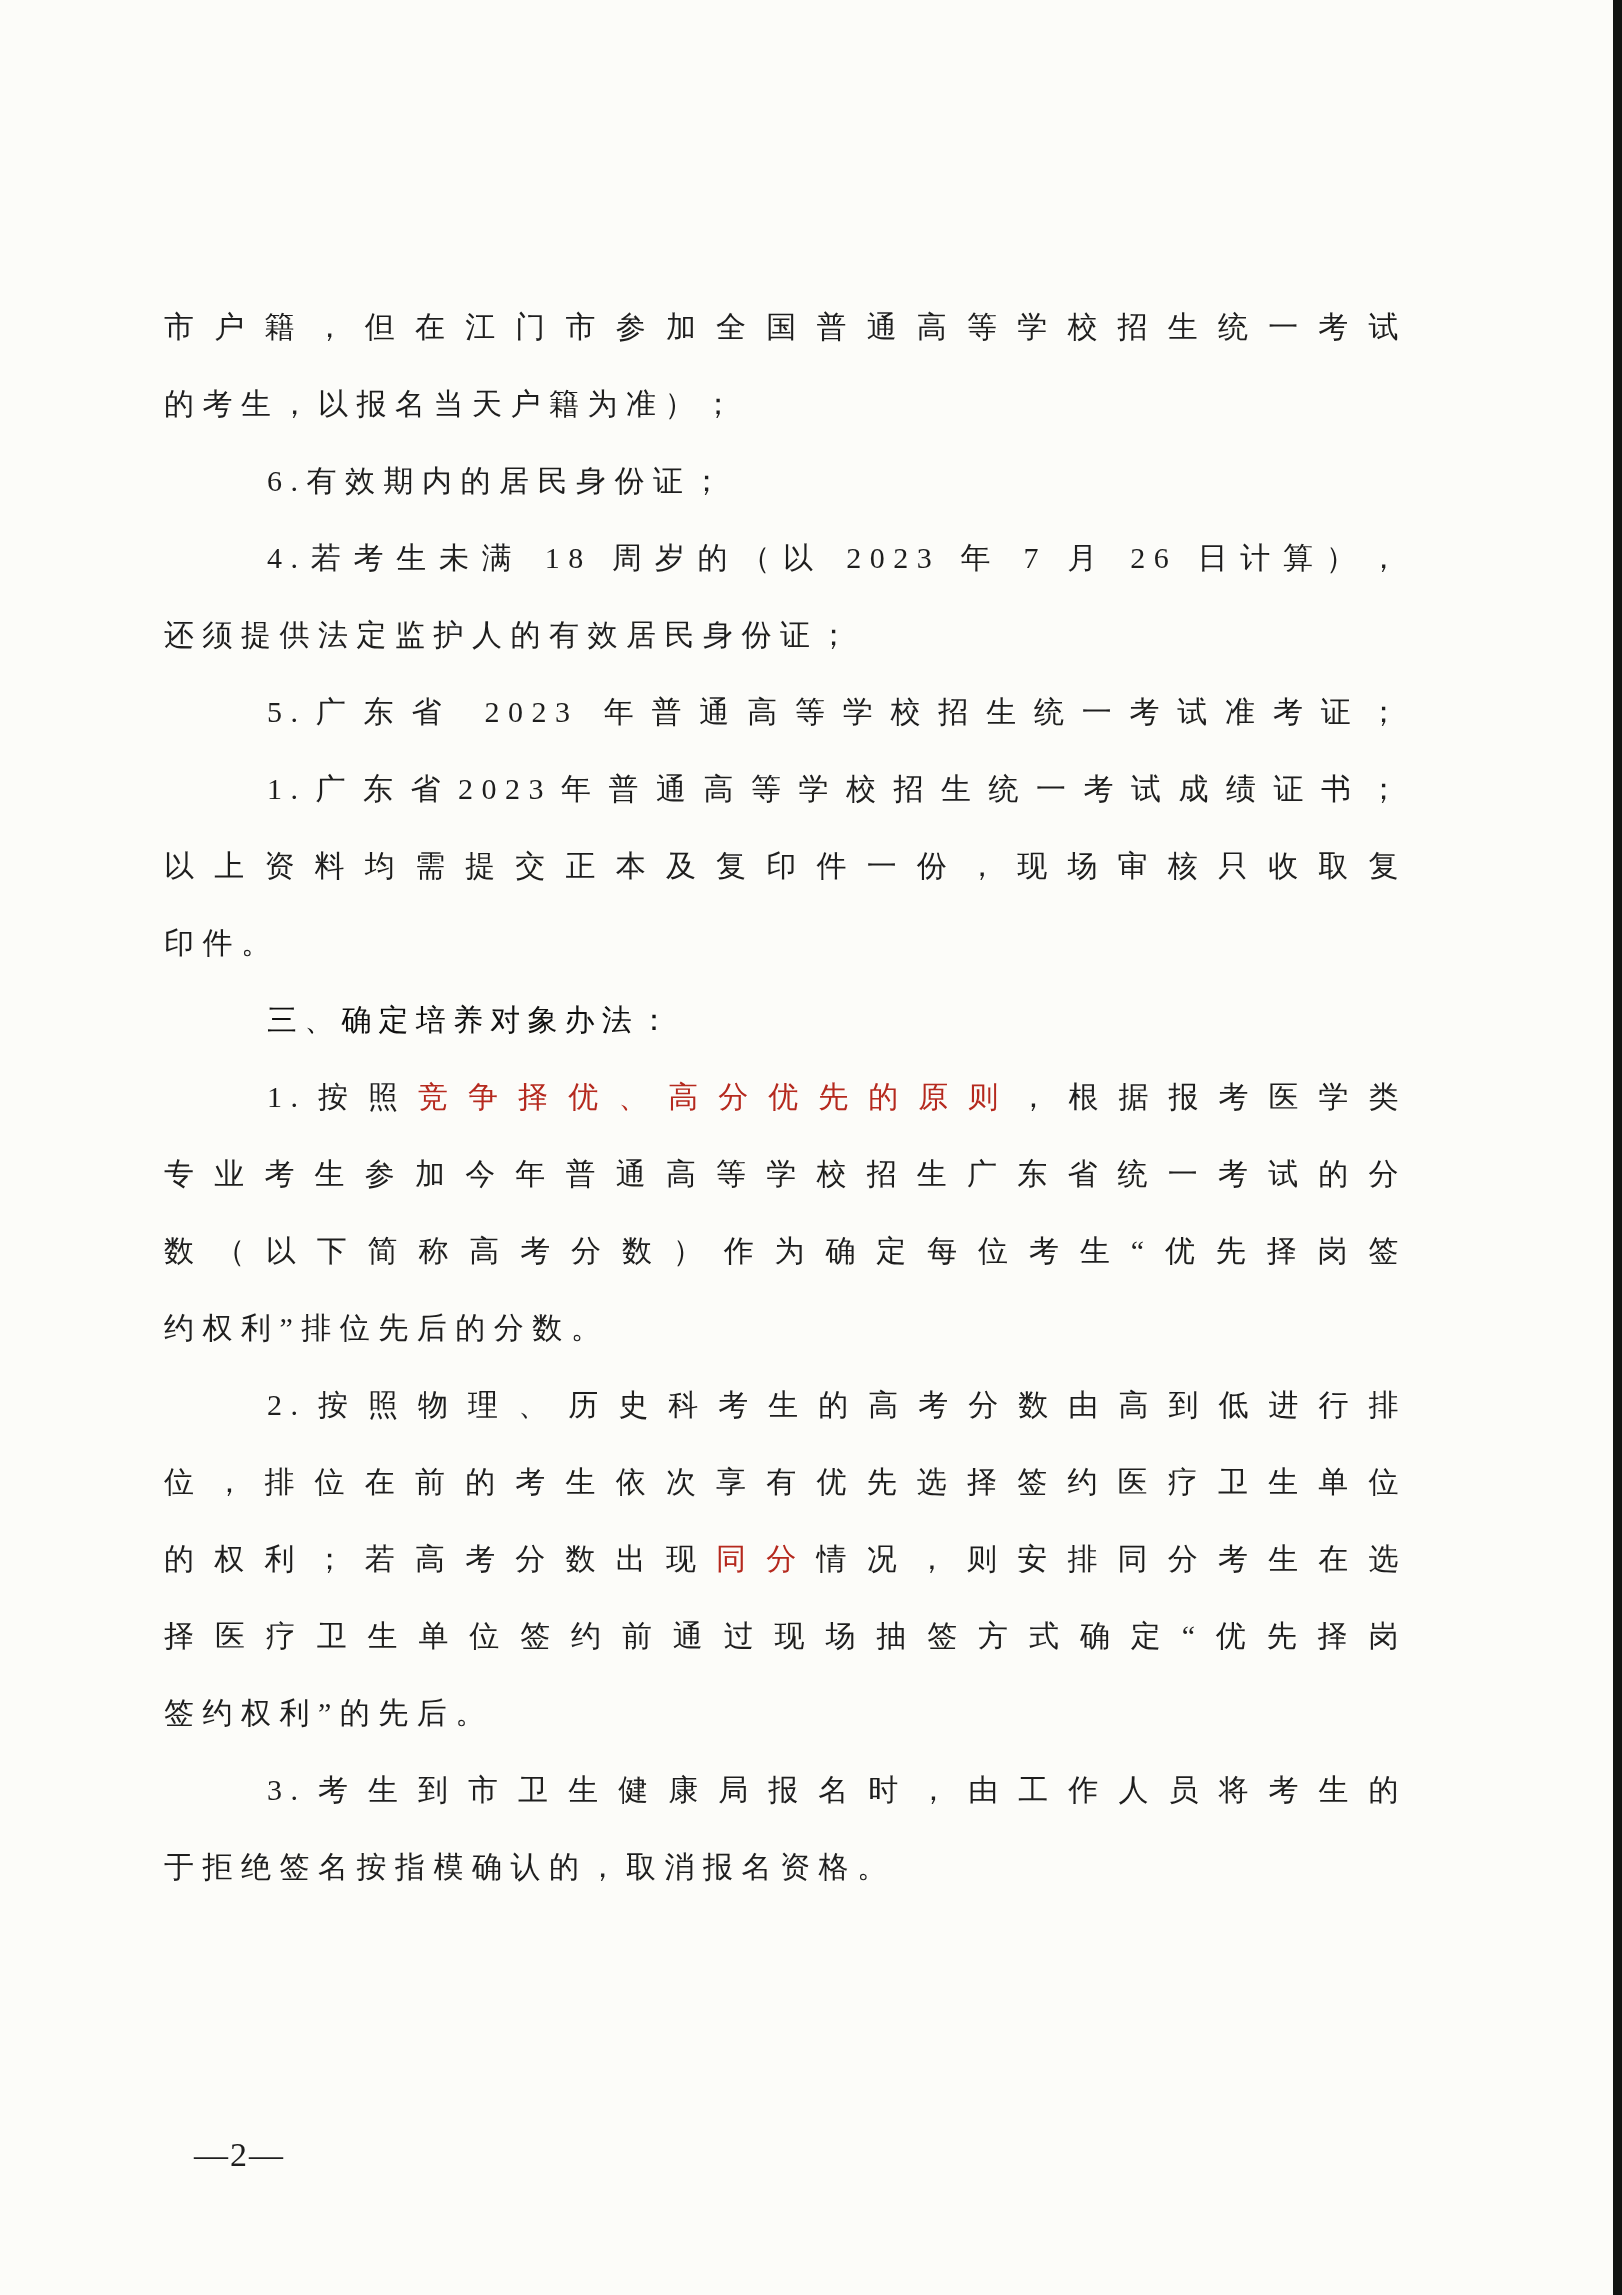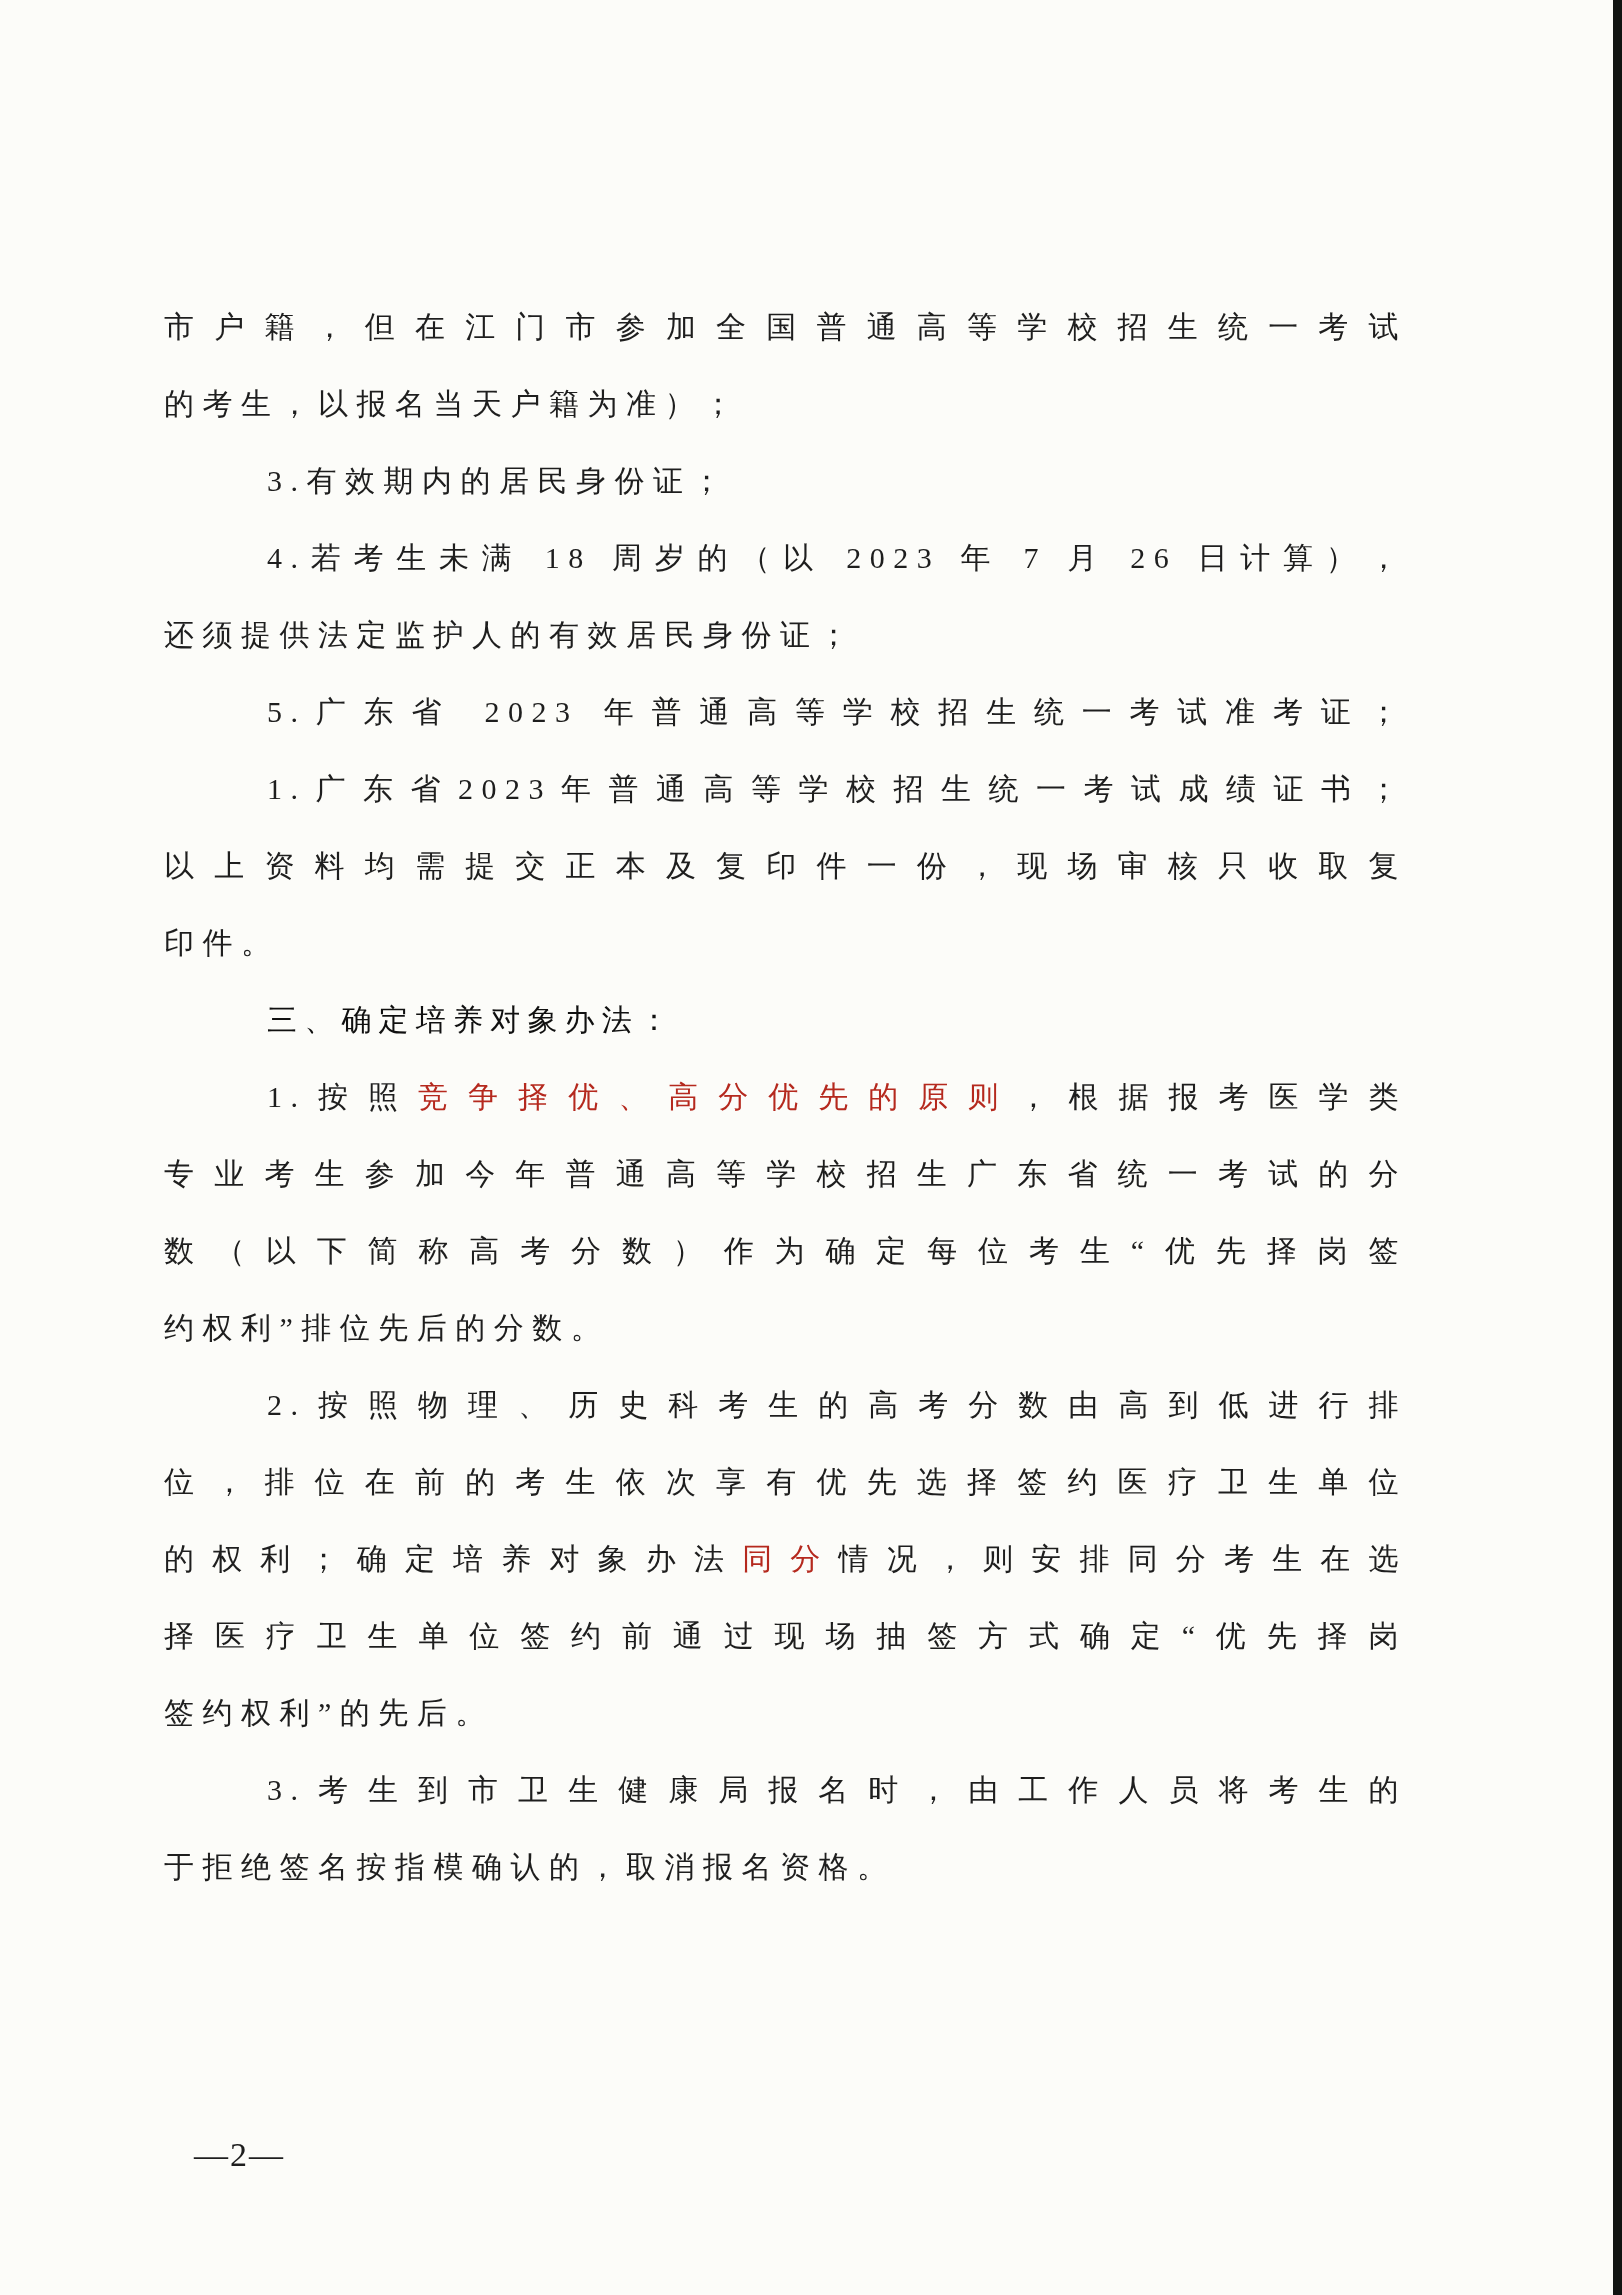--- a/index.html
+++ b/index.html
@@ -59,35 +59,35 @@
     height: 2295px;
   }
 </style>
 </head>
 <body>
 
 <div class="page" style="background: rgb(252, 252, 249); color: rgb(30, 30, 30);">
   <div class="doc-body">
       <div class="line justify"><span>市户籍，但在江门市参加全国普通高等学校招生统一考试</span></div>
       <div class="line"><span>的考生，以报名当天户籍为准）；</span></div>
-      <div class="line indent"><span>3.有效期内的居民身份证；</span></div>
+      <div class="line indent"><span>6.有效期内的居民身份证；</span></div>
       <div class="line indent justify"><span>4.若考生未满 18 周岁的（以 2023 年 7 月 26 日计算），</span></div>
       <div class="line"><span>还须提供法定监护人的有效居民身份证；</span></div>
       <div class="line indent justify"><span>5.广东省 2023 年普通高等学校招生统一考试准考证；</span></div>
       <div class="line indent justify"><span>1.广东省2023年普通高等学校招生统一考试成绩证书；</span></div>
       <div class="line justify"><span>以上资料均需提交正本及复印件一份，现场审核只收取复</span></div>
       <div class="line"><span>印件。</span></div>
       <div class="line indent heading" style="color: rgb(16, 16, 16);"><span>三、确定培养对象办法：</span></div>
       <div class="line indent justify"><span>1.按照</span><span style="color: rgb(181, 41, 30);">竞争择优、高分优先的原则</span><span>，根据报考医学类</span></div>
       <div class="line justify"><span>专业考生参加今年普通高等学校招生广东省统一考试的分</span></div>
       <div class="line justify"><span>数（以下简称高考分数）作为确定每位考生“优先择岗签</span></div>
       <div class="line"><span>约权利”排位先后的分数。</span></div>
       <div class="line indent justify"><span>2.按照物理、历史科考生的高考分数由高到低进行排</span></div>
       <div class="line justify"><span>位，排位在前的考生依次享有优先选择签约医疗卫生单位</span></div>
-      <div class="line justify"><span>的权利；确定培养对象办法</span><span style="color: rgb(181, 41, 30); margin-top: 44px;">同分</span><span>情况，则安排同分考生在选</span></div>
+      <div class="line justify"><span>的权利；若高考分数出现</span><span style="color: rgb(181, 41, 30); margin-top: 44px;">同分</span><span>情况，则安排同分考生在选</span></div>
       <div class="line justify"><span>择医疗卫生单位签约前通过现场抽签方式确定“优先择岗</span></div>
       <div class="line"><span>签约权利”的先后。</span></div>
       <div class="line indent justify"><span>3.考生到市卫生健康局报名时，由工作人员将考生的</span></div>
       <div class="line"><span>于拒绝签名按指模确认的，取消报名资格。</span></div>
     </div>
   <div class="page-number">—2—</div>
   <div class="scan-edge" style="background: rgb(17, 20, 18);"></div>
 </div>
 
 

